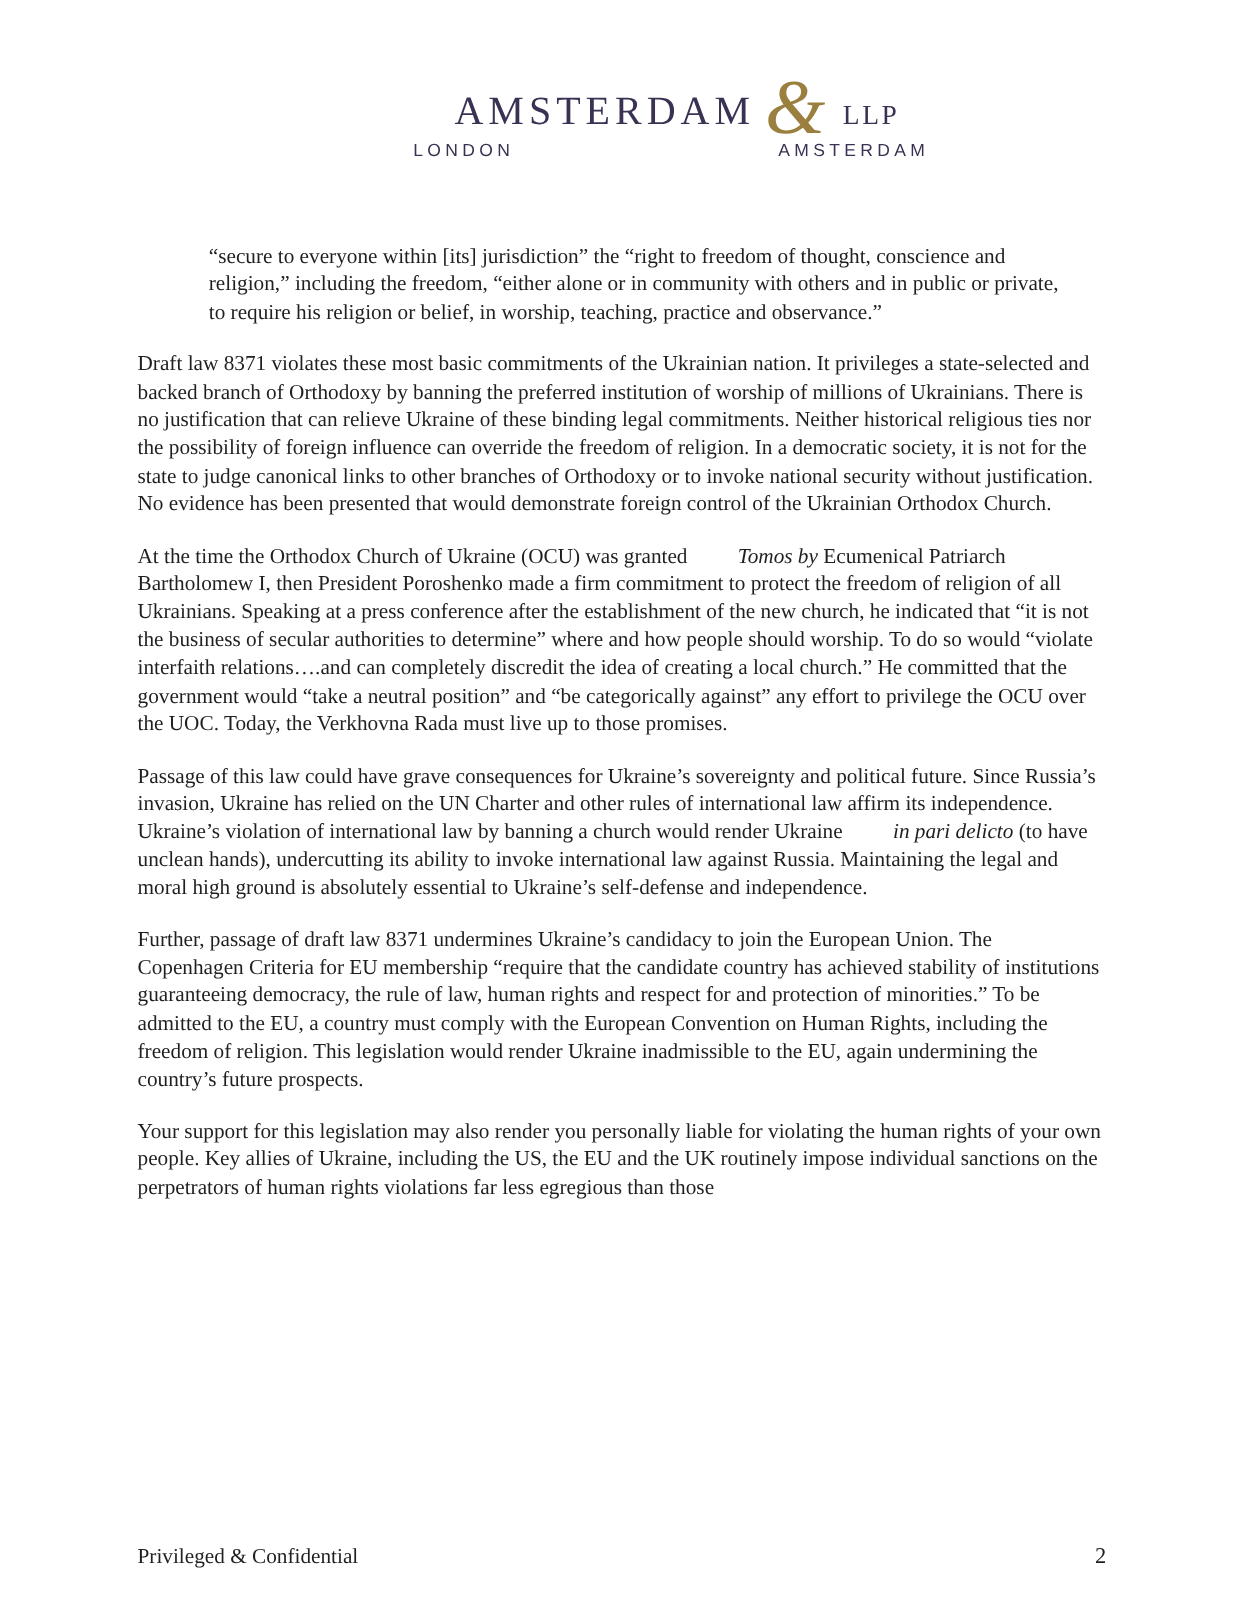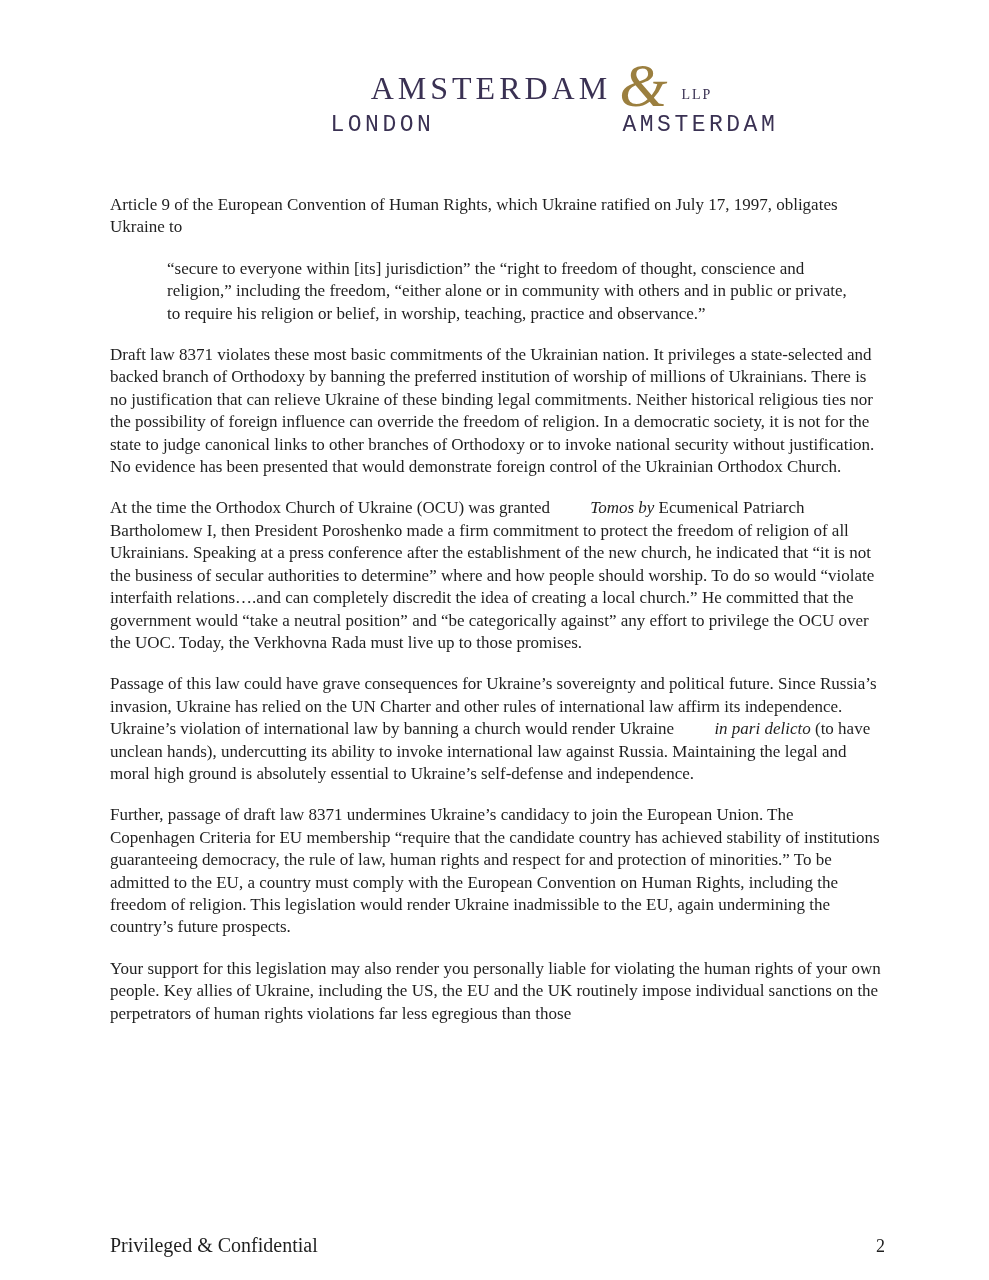--- a/index.html
+++ b/index.html
@@ -40,31 +40,31 @@
     font-style: italic;
     font-weight: 400;
     font-size: 62px;
     line-height: 0;
     color: var(--gold, #9b7f3f);
     margin: 0 4px 0 8px;
     position: relative;
     top: 7px;
   }
   .logo-llp {
-    font-size: 14px;
+    font-size: 22px;
     letter-spacing: 2px;
     margin-left: 10px;
   }
   .offices {
     position: relative;
     width: 590px;
     height: 22px;
     margin: 5px auto 0;
-    font-family: Liberation Mono, monospace;
-    font-size: 23px;
+    font-family: Liberation Sans, sans-serif;
+    font-size: 14px;
     letter-spacing: 3.5px;
     color: var(--navy, #3a3153);
   }
   .office-left  { position: absolute; left: 84px; }
   .office-right { position: absolute; left: 376px; }
   
   .content {
     position: absolute;
     top: 194px;
     left: 110px;
@@ -82,42 +82,41 @@
   
   .footer {
     position: absolute;
     left: 110px;
     right: 104px;
     top: 1234px;
     display: flex;
     justify-content: space-between;
     align-items: baseline;
   }
-  .footer-left { font-size: 20px; }
+  .footer-left { font-size: 17px; }
   .footer-page { font-size: 18px; }
 </style>
 </head>
 <body>
 
 <div class="page">
 
   <header class="letterhead">
     <div class="logo">
       <span class="logo-name">AMSTERDAM</span>
       <span class="logo-amp">&amp;</span>
       <span class="logo-llp">LLP</span>
     </div>
     <div class="offices">
       <span class="office-left">LONDON</span>
       <span class="office-right">AMSTERDAM</span>
     </div>
   </header>
 
   <main class="content">
-      <p class="para"><span>Article 9 of the European Convention of Human Rights, which Ukraine ratified on July 17, 1997, obligates Ukraine to</span></p>
       <p class="quote"><span>“secure to everyone within [its] jurisdiction” the “right to freedom of thought, conscience and religion,” including the freedom, “either alone or in community with others and in public or private, to require his religion or belief, in worship, teaching, practice and observance.”</span></p>
       <p class="para"><span>Draft law 8371 violates these most basic commitments of the Ukrainian nation. It privileges a state-selected and backed branch of Orthodoxy by banning the preferred institution of worship of millions of Ukrainians. There is no justification that can relieve Ukraine of these binding legal commitments. Neither historical religious ties nor the possibility of foreign influence can override the freedom of religion. In a democratic society, it is not for the state to judge canonical links to other branches of Orthodoxy or to invoke national security without justification. No evidence has been presented that would demonstrate foreign control of the Ukrainian Orthodox Church.</span></p>
       <p class="para"><span>At the time the Orthodox Church of Ukraine (OCU) was granted </span><span class="it">Tomos by</span><span> Ecumenical Patriarch Bartholomew I, then President Poroshenko made a firm commitment to protect the freedom of religion of all Ukrainians. Speaking at a press conference after the establishment of the new church, he indicated that “it is not the business of secular authorities to determine” where and how people should worship. To do so would “violate interfaith relations….and can completely discredit the idea of creating a local church.” He committed that the government would “take a neutral position” and “be categorically against” any effort to privilege the OCU over the UOC. Today, the Verkhovna Rada must live up to those promises.</span></p>
       <p class="para"><span>Passage of this law could have grave consequences for Ukraine’s sovereignty and political future. Since Russia’s invasion, Ukraine has relied on the UN Charter and other rules of international law affirm its independence. Ukraine’s violation of international law by banning a church would render Ukraine </span><span class="it">in pari delicto</span><span> (to have unclean hands), undercutting its ability to invoke international law against Russia. Maintaining the legal and moral high ground is absolutely essential to Ukraine’s self-defense and independence.</span></p>
       <p class="para"><span>Further, passage of draft law 8371 undermines Ukraine’s candidacy to join the European Union. The Copenhagen Criteria for EU membership “require that the candidate country has achieved stability of institutions guaranteeing democracy, the rule of law, human rights and respect for and protection of minorities.” To be admitted to the EU, a country must comply with the European Convention on Human Rights, including the freedom of religion. This legislation would render Ukraine inadmissible to the EU, again undermining the country’s future prospects.</span></p>
       <p class="para"><span>Your support for this legislation may also render you personally liable for violating the human rights of your own people. Key allies of Ukraine, including the US, the EU and the UK routinely impose individual sanctions on the perpetrators of human rights violations far less egregious than those</span></p>
     </main>
 
   <footer class="footer">
     <span class="footer-left">Privileged &amp; Confidential</span>

